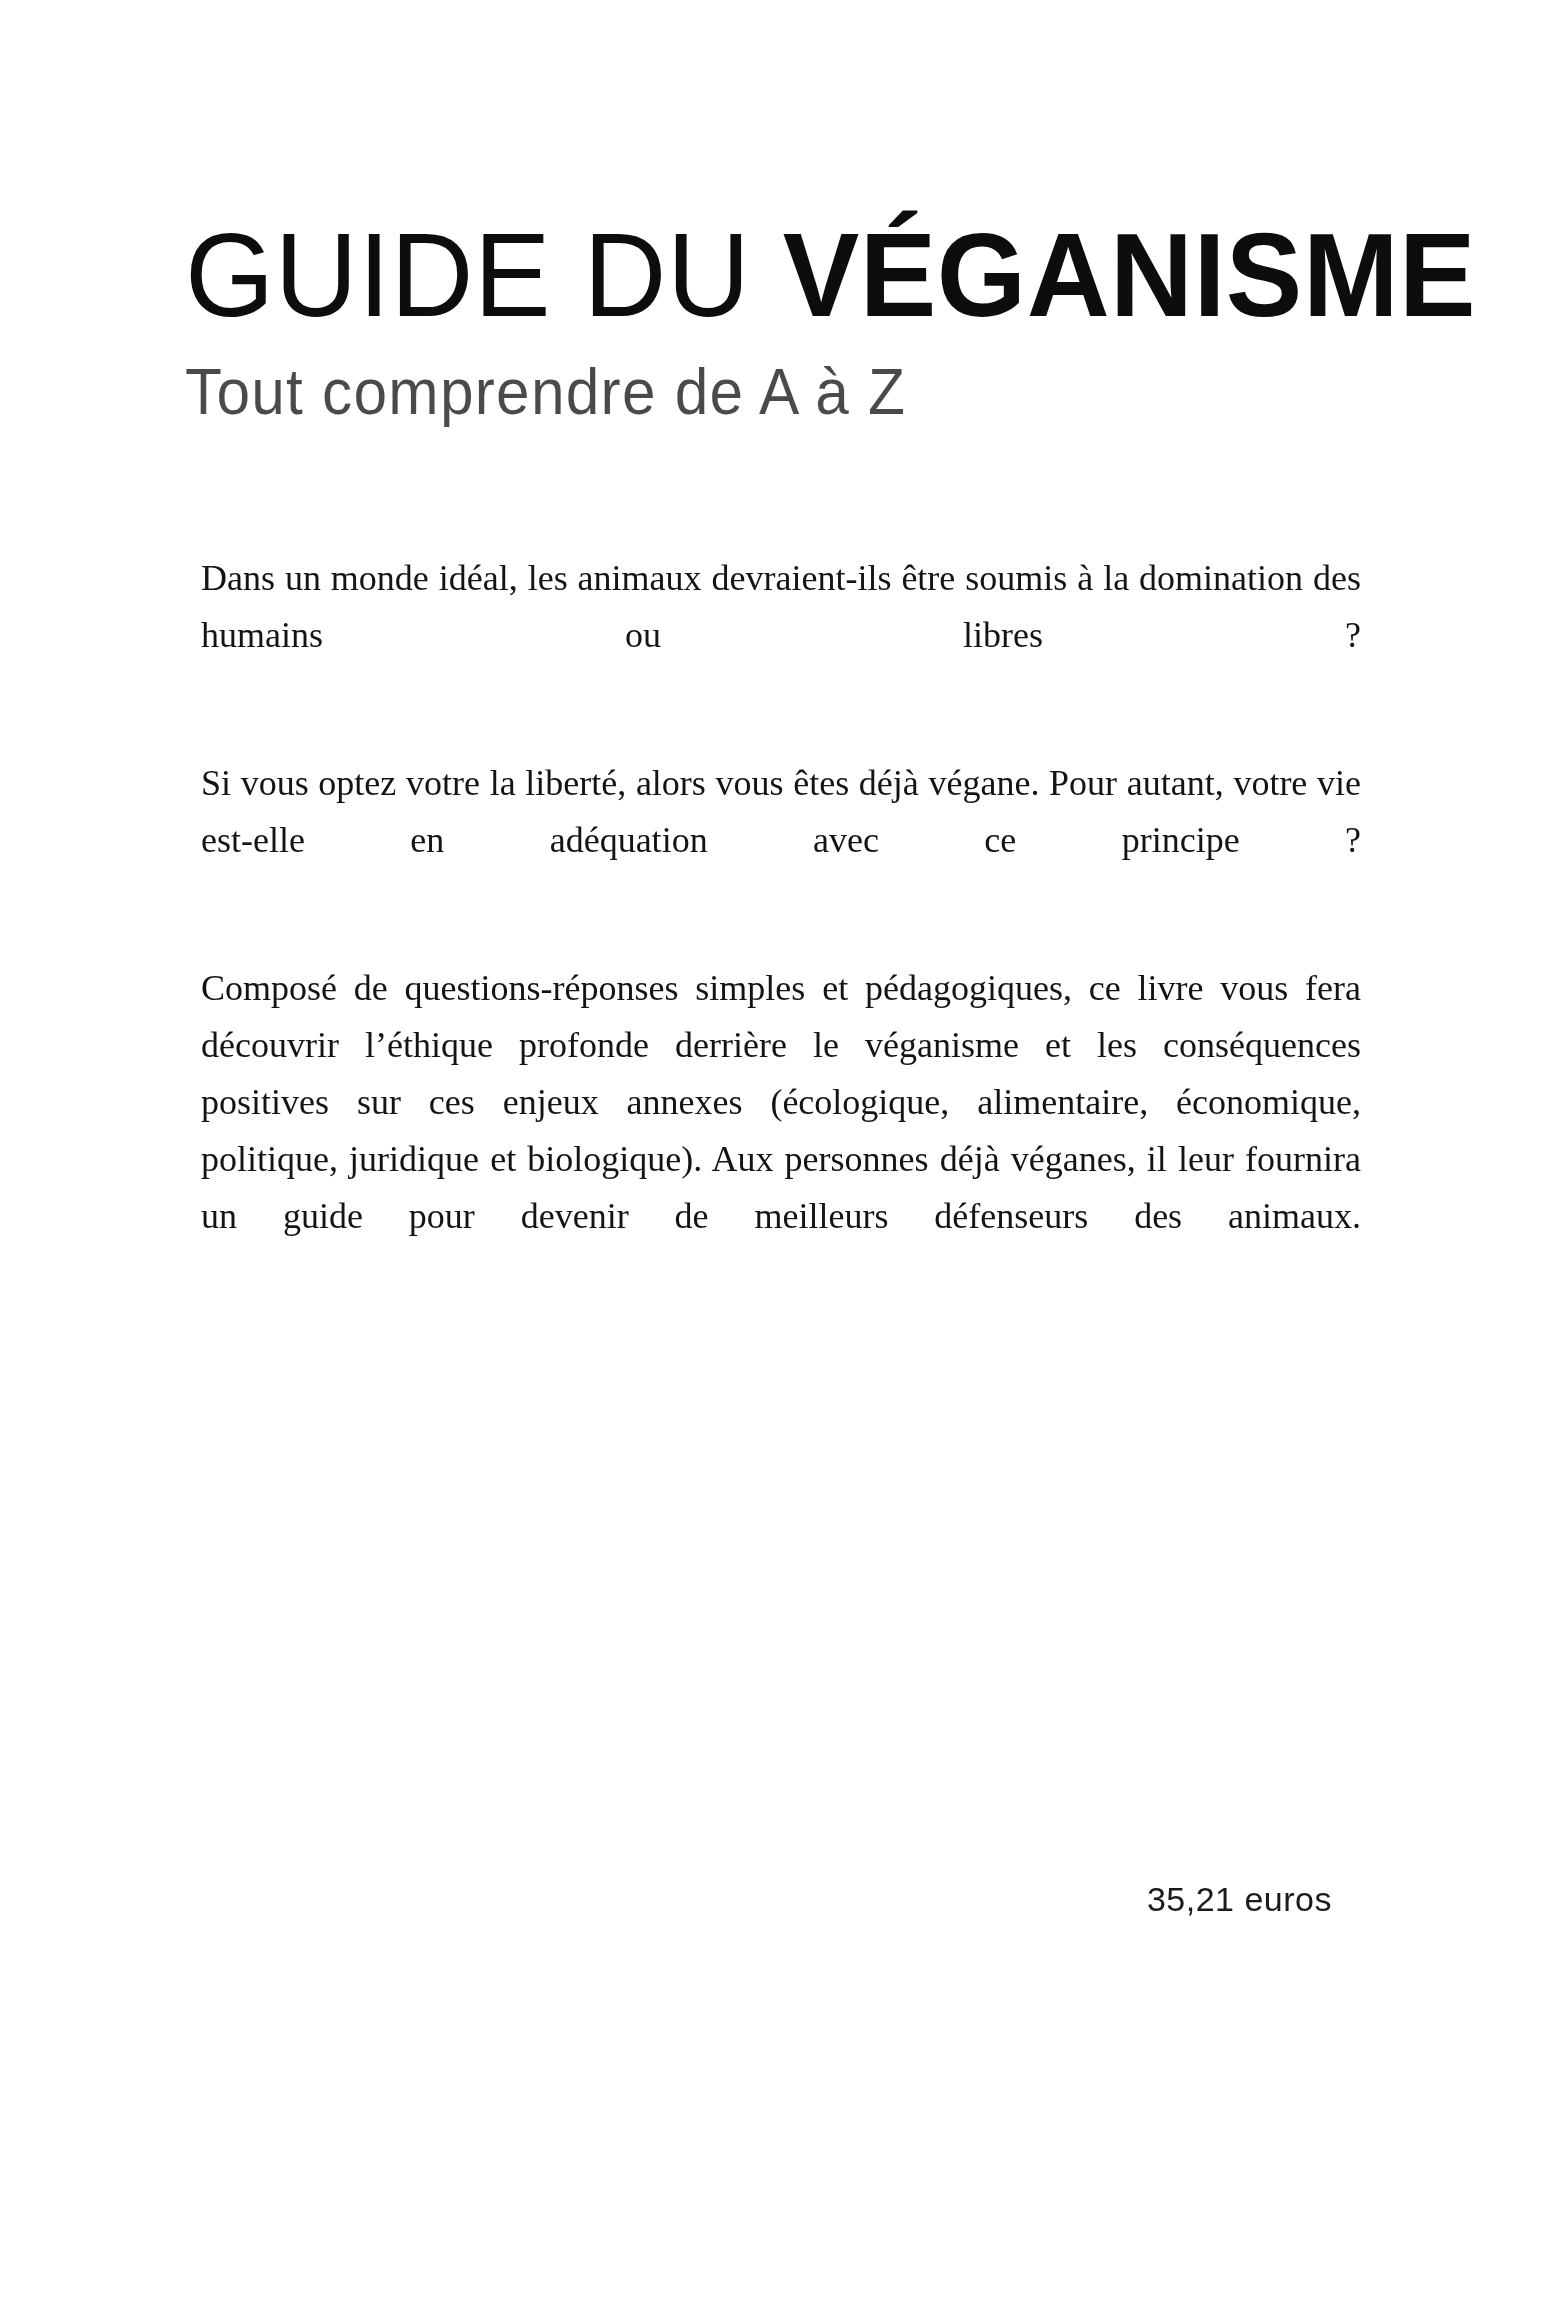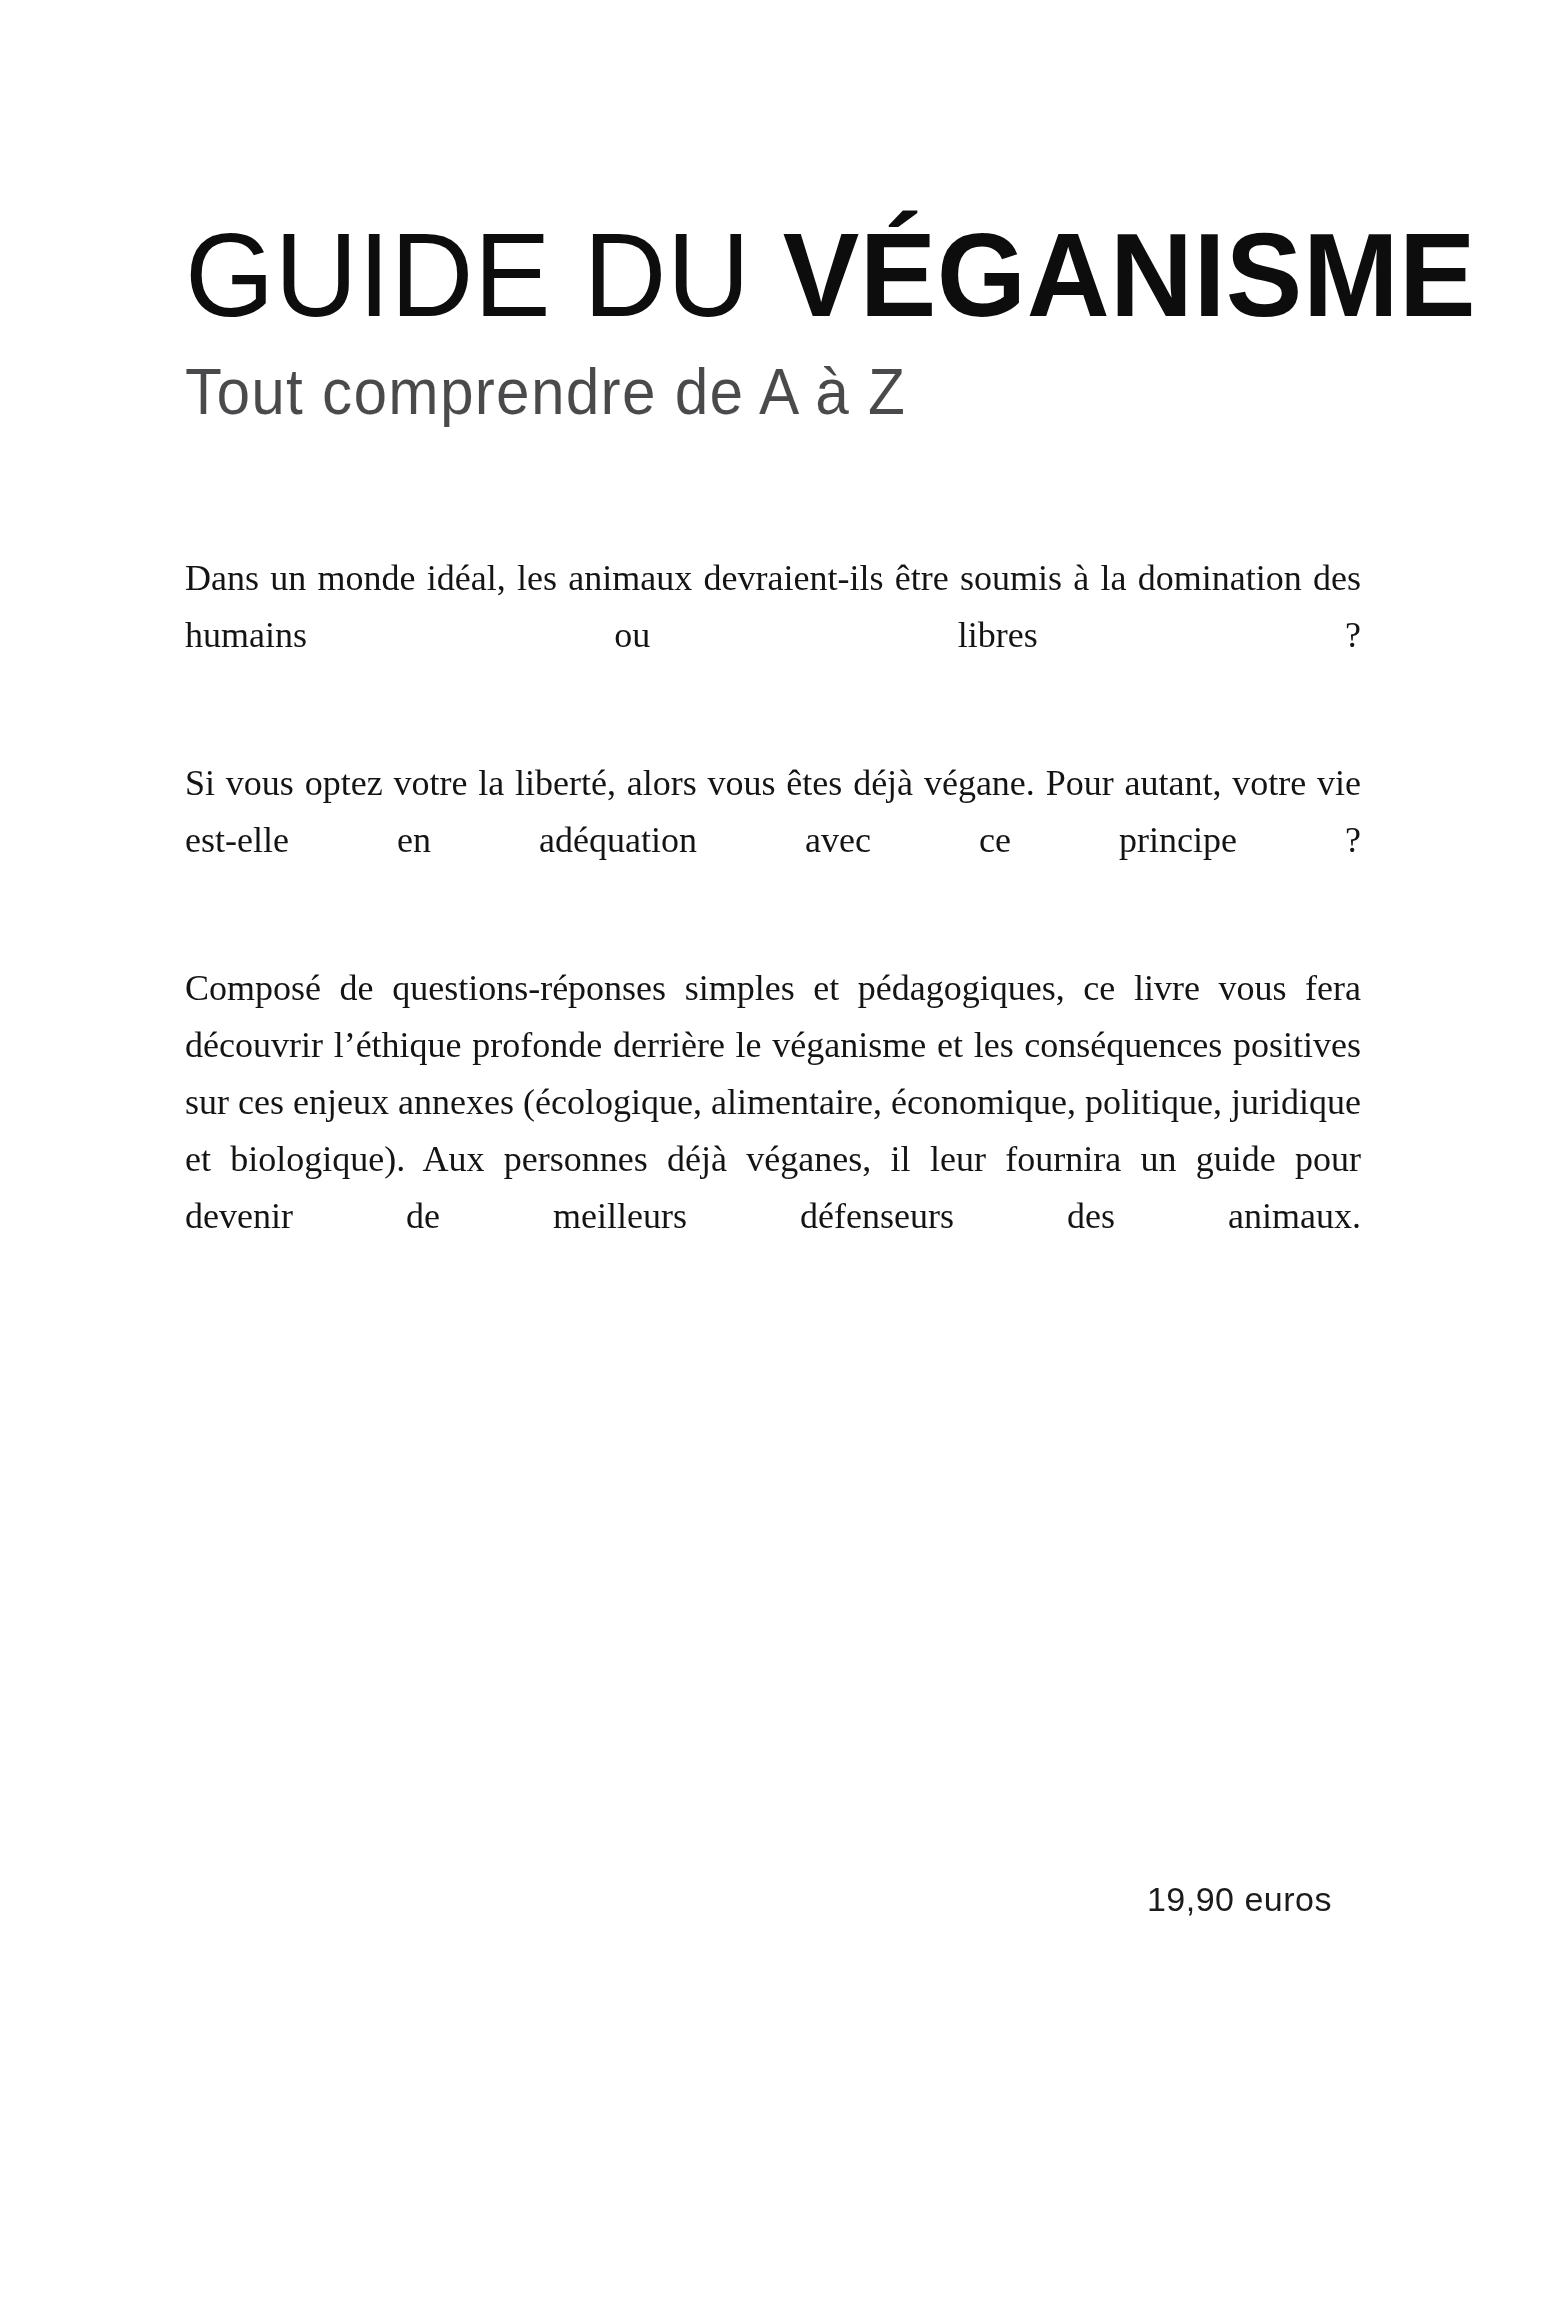--- a/index.html
+++ b/index.html
@@ -73,21 +73,21 @@
 
   
   .blurb {
     position: absolute;
     left: 0;
     top: 550px;
     width: 1176px;
   }
 
   .blurb p {
-    margin: 0 0 34px 0;
+    margin: 0 0 34px 16px;
     font-family: "Liberation Serif", "DejaVu Serif", serif;
     font-size: 36px;
     line-height: 57px;
     color: #141414;
     text-align: justify;
     text-justify: inter-word;
     -moz-hyphens: none;
     hyphens: none;
   }
   .blurb p:last-child {
@@ -125,17 +125,17 @@
 
       <h2 class="book-subtitle">Tout comprendre de A à Z</h2>
     </div>
 
     <div class="blurb">
       <p>Dans un monde idéal, les animaux devraient-ils être soumis à la domination des humains ou libres ?</p>
       <p>Si vous optez votre la liberté, alors vous êtes déjà végane. Pour autant, votre vie est-elle en adéquation avec ce principe ?</p>
       <p>Composé de questions-réponses simples et pédagogiques, ce livre vous fera découvrir l’éthique profonde derrière le véganisme et les conséquences positives sur ces enjeux annexes (écologique, alimentaire, économique, politique, juridique et biologique). Aux personnes déjà véganes, il leur fournira un guide pour devenir de meilleurs défenseurs des animaux.</p>
     </div>
 
-    <div class="price-line">19,90 euros</div>
+    <div class="price-line">35,21 euros</div>
 
   </div>
 </div>
 
 
 </body></html>

